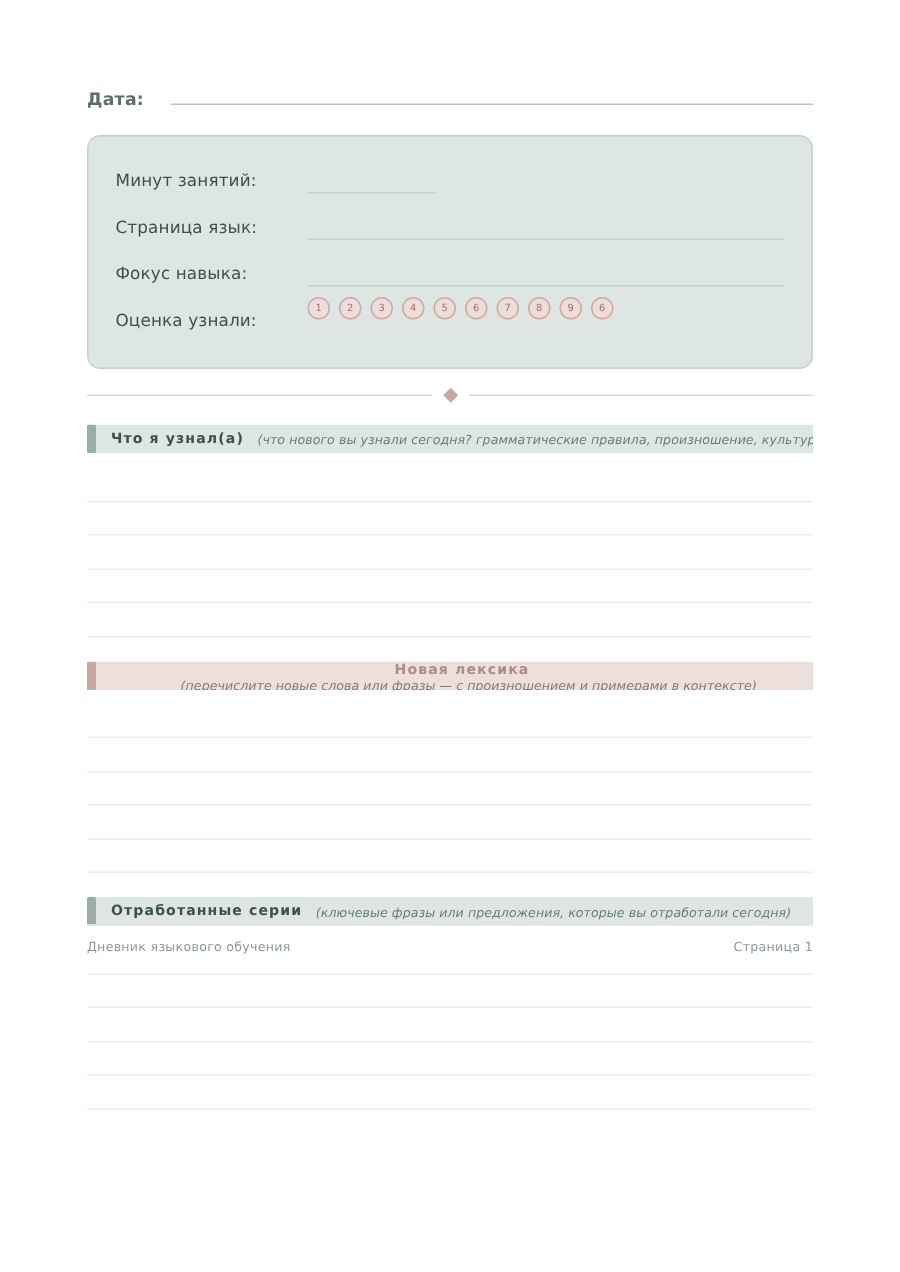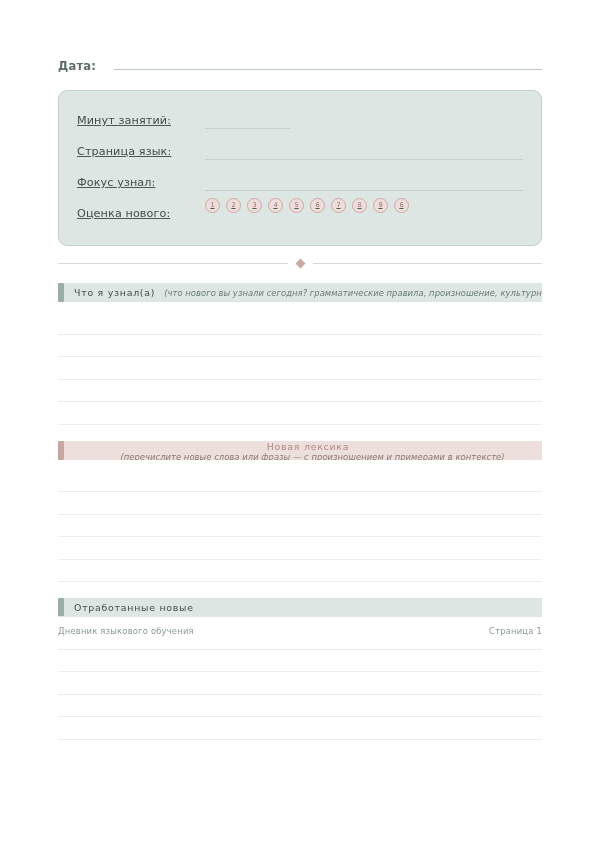--- a/index.html
+++ b/index.html
@@ -50,21 +50,20 @@
     background: #dde6e2;
     border: 1px solid #c3d0cb;
     border-radius: 9px;
     padding: 14px 18px 16px 18px;
     box-sizing: border-box;
   }
   .info-row {
     display: flex;
     align-items: center;
     height: 31px;
-    text-decoration: underline;
   }
   .info-label {
     width: 128px;
     flex: 0 0 128px;
     font-size: 11.2px;
     color: #3f4f4a;
     letter-spacing: 0.1px;
     white-space: nowrap;
   }
   .info-value {
@@ -143,21 +142,21 @@
     flex: 1;
     height: 19px;
     display: flex;
     align-items: center;
     padding-left: 10px;
     box-sizing: border-box;
     overflow: hidden;
   }
   .section-title {
     font-size: 9.4px;
-    font-weight: normal;
+    font-weight: bold;
     letter-spacing: 0.75px;
     white-space: nowrap;
   }
   .section-hint {
     font-size: 8.4px;
     font-style: italic;
     letter-spacing: 0.05px;
     margin-left: 9px;
     white-space: nowrap;
     overflow: hidden;
@@ -226,28 +225,28 @@
     </div>
 
     <div class="info-row">
       <span class="info-label">Страница язык:</span>
       <span class="info-value">
         <span class="info-underline full"></span>
       </span>
     </div>
 
     <div class="info-row">
-      <span class="info-label">Фокус узнал:</span>
+      <span class="info-label">Фокус навыка:</span>
       <span class="info-value">
         <span class="info-underline full"></span>
       </span>
     </div>
 
     <div class="info-row">
-      <span class="info-label">Оценка нового:</span>
+      <span class="info-label">Оценка узнали:</span>
       <span class="info-value">
         <span class="rating" id="rating-scale">
             <span class="rating-circle">1</span>
             <span class="rating-circle">2</span>
             <span class="rating-circle">3</span>
             <span class="rating-circle">4</span>
             <span class="rating-circle">5</span>
             <span class="rating-circle">6</span>
             <span class="rating-circle">7</span>
             <span class="rating-circle">8</span>
@@ -296,21 +295,22 @@
           <div class="write-line"></div>
           <div class="write-line"></div>
           <div class="write-line"></div>
           <div class="write-line"></div>
         </div>
       </div>
       <div class="section theme-green">
         <div class="section-header">
           <span class="section-accent"></span>
           <div class="section-bar">
-            <span class="section-title">Отработанные новые</span>
+            <span class="section-title">Отработанные серии</span>
+            <span class="section-hint">(ключевые фразы или предложения, которые вы отработали сегодня)</span>
           </div>
         </div>
         <div class="lines">
           <div class="write-line"></div>
           <div class="write-line"></div>
           <div class="write-line"></div>
           <div class="write-line"></div>
           <div class="write-line"></div>
         </div>
       </div>

